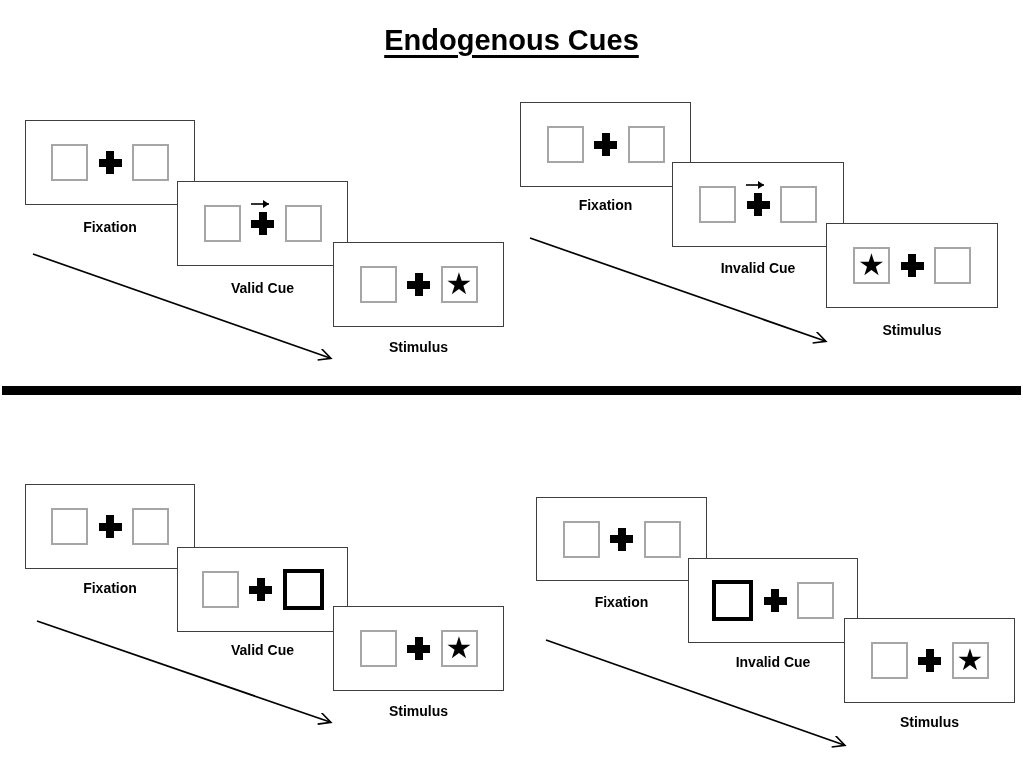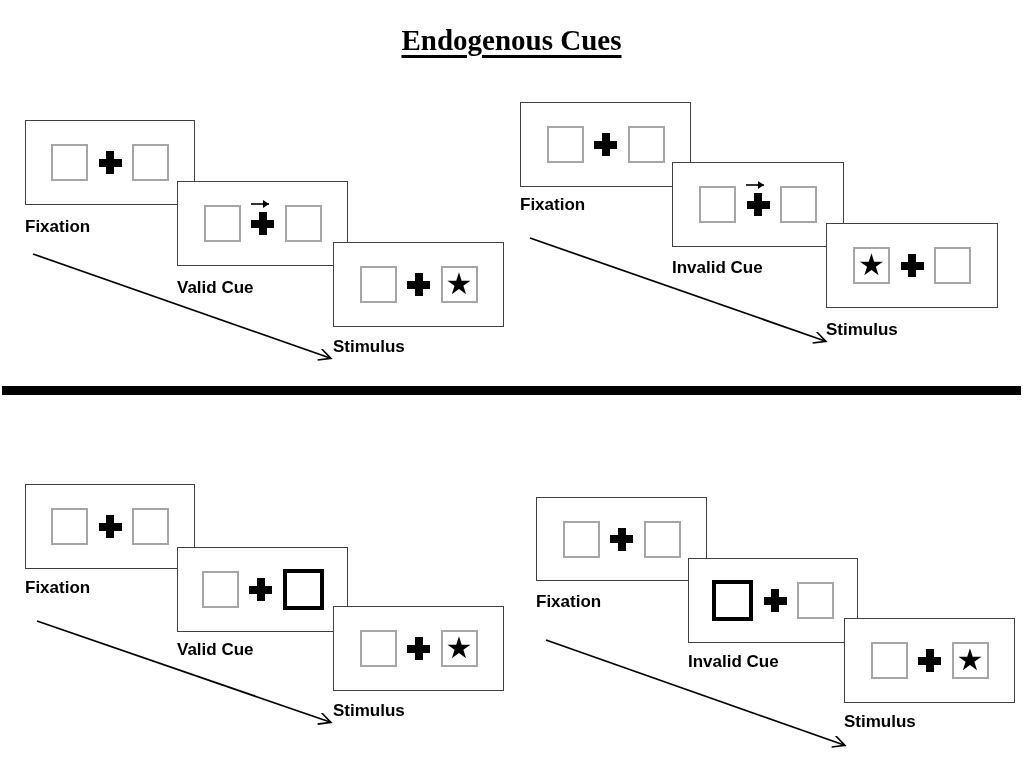--- a/index.html
+++ b/index.html
@@ -1,41 +1,41 @@
 <!DOCTYPE html>
 <html><head>
 <meta charset="utf-8">
 <style>
   html,body{margin:0;padding:0;background:#fff;}
   .page{position:relative;width:1023px;height:767px;background:#ffffff;
         font-family:"Liberation Sans",sans-serif;overflow:hidden;color:#000;}
 
   .title{position:absolute;left:0;width:100%;text-align:center;
-         font-weight:bold;font-size:29px;line-height:34px;font-family:Liberation Serif, serif;}
+         font-weight:bold;font-size:29px;line-height:34px;}
   .title span{text-decoration:underline;text-decoration-thickness:3px;text-underline-offset:5px;}
   #title-endo{top:23px;}
   #title-exo{top:418px;}
 
   .divider{position:absolute;left:2px;top:386px;width:1019px;height:9px;background:#000;}
 
   .panel{position:absolute;background:#fff;border:1px solid #3f3f3f;box-sizing:border-box;
          display:flex;align-items:center;justify-content:center;gap:10px;}
   .box{width:37px;height:37px;border:2px solid #a6a6a6;box-sizing:border-box;background:#fff;
        display:flex;align-items:center;justify-content:center;flex:0 0 auto;}
   .box.thick{width:41px;height:41px;border:4px solid #000;}
   .center{position:relative;width:24px;align-self:stretch;
           display:flex;align-items:center;justify-content:center;flex:0 0 auto;}
   .plus{position:relative;width:23px;height:23px;flex:0 0 auto;}
   .plus .ph{position:absolute;left:0;top:7.5px;width:23px;height:8px;background:#000;}
   .plus .pv{position:absolute;left:7.5px;top:0;width:8px;height:23px;background:#000;}
   .cue-arrow{position:absolute;top:16px;left:50%;transform:translateX(-50%);overflow:visible;}
   .star{font-size:30px;line-height:1;margin-top:-2px;color:#000;}
 
-  .plabel{position:absolute;font-weight:bold;font-size:17px;line-height:24px;
-          text-align:left;color:#000;white-space:nowrap;}
+  .plabel{position:absolute;font-weight:bold;font-size:14px;line-height:24px;
+          text-align:center;color:#000;white-space:nowrap;}
 
   svg.overlay{position:absolute;left:0;top:0;pointer-events:none;}
   .defs-holder{position:absolute;width:0;height:0;overflow:hidden;}
 </style>
 </head>
 <body>
 
 <div class="page">
 
   <svg class="defs-holder" aria-hidden="true">

